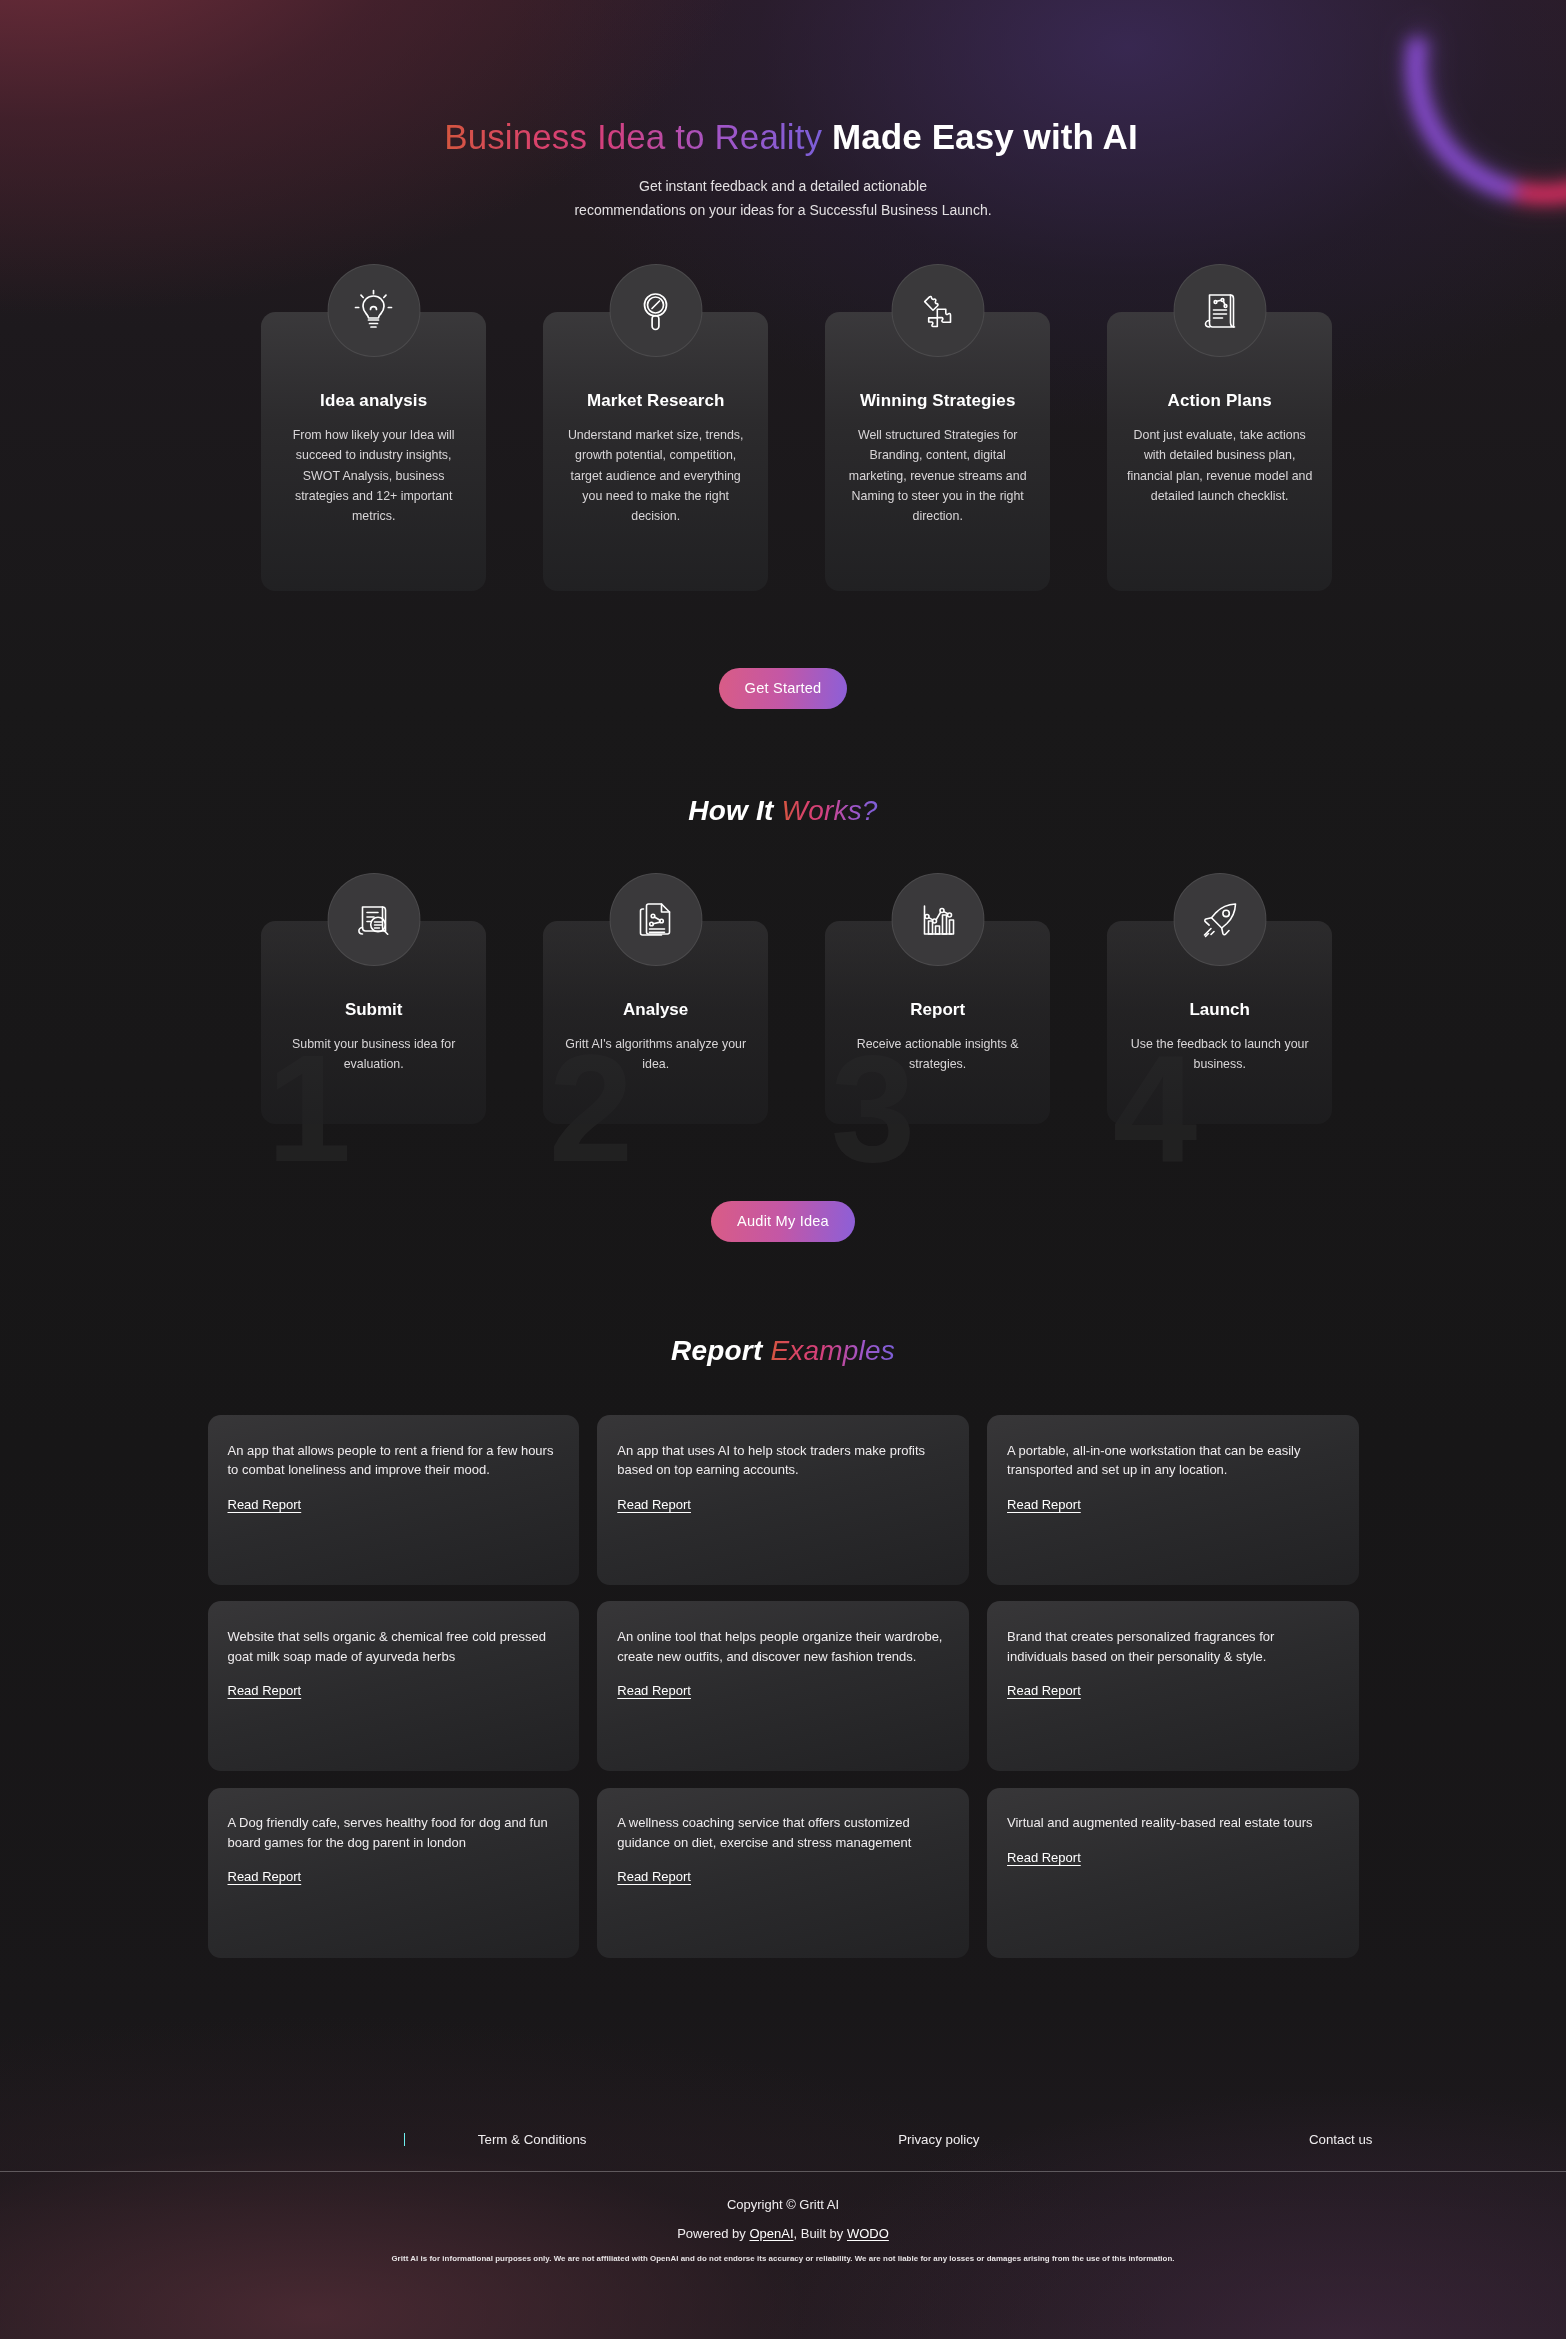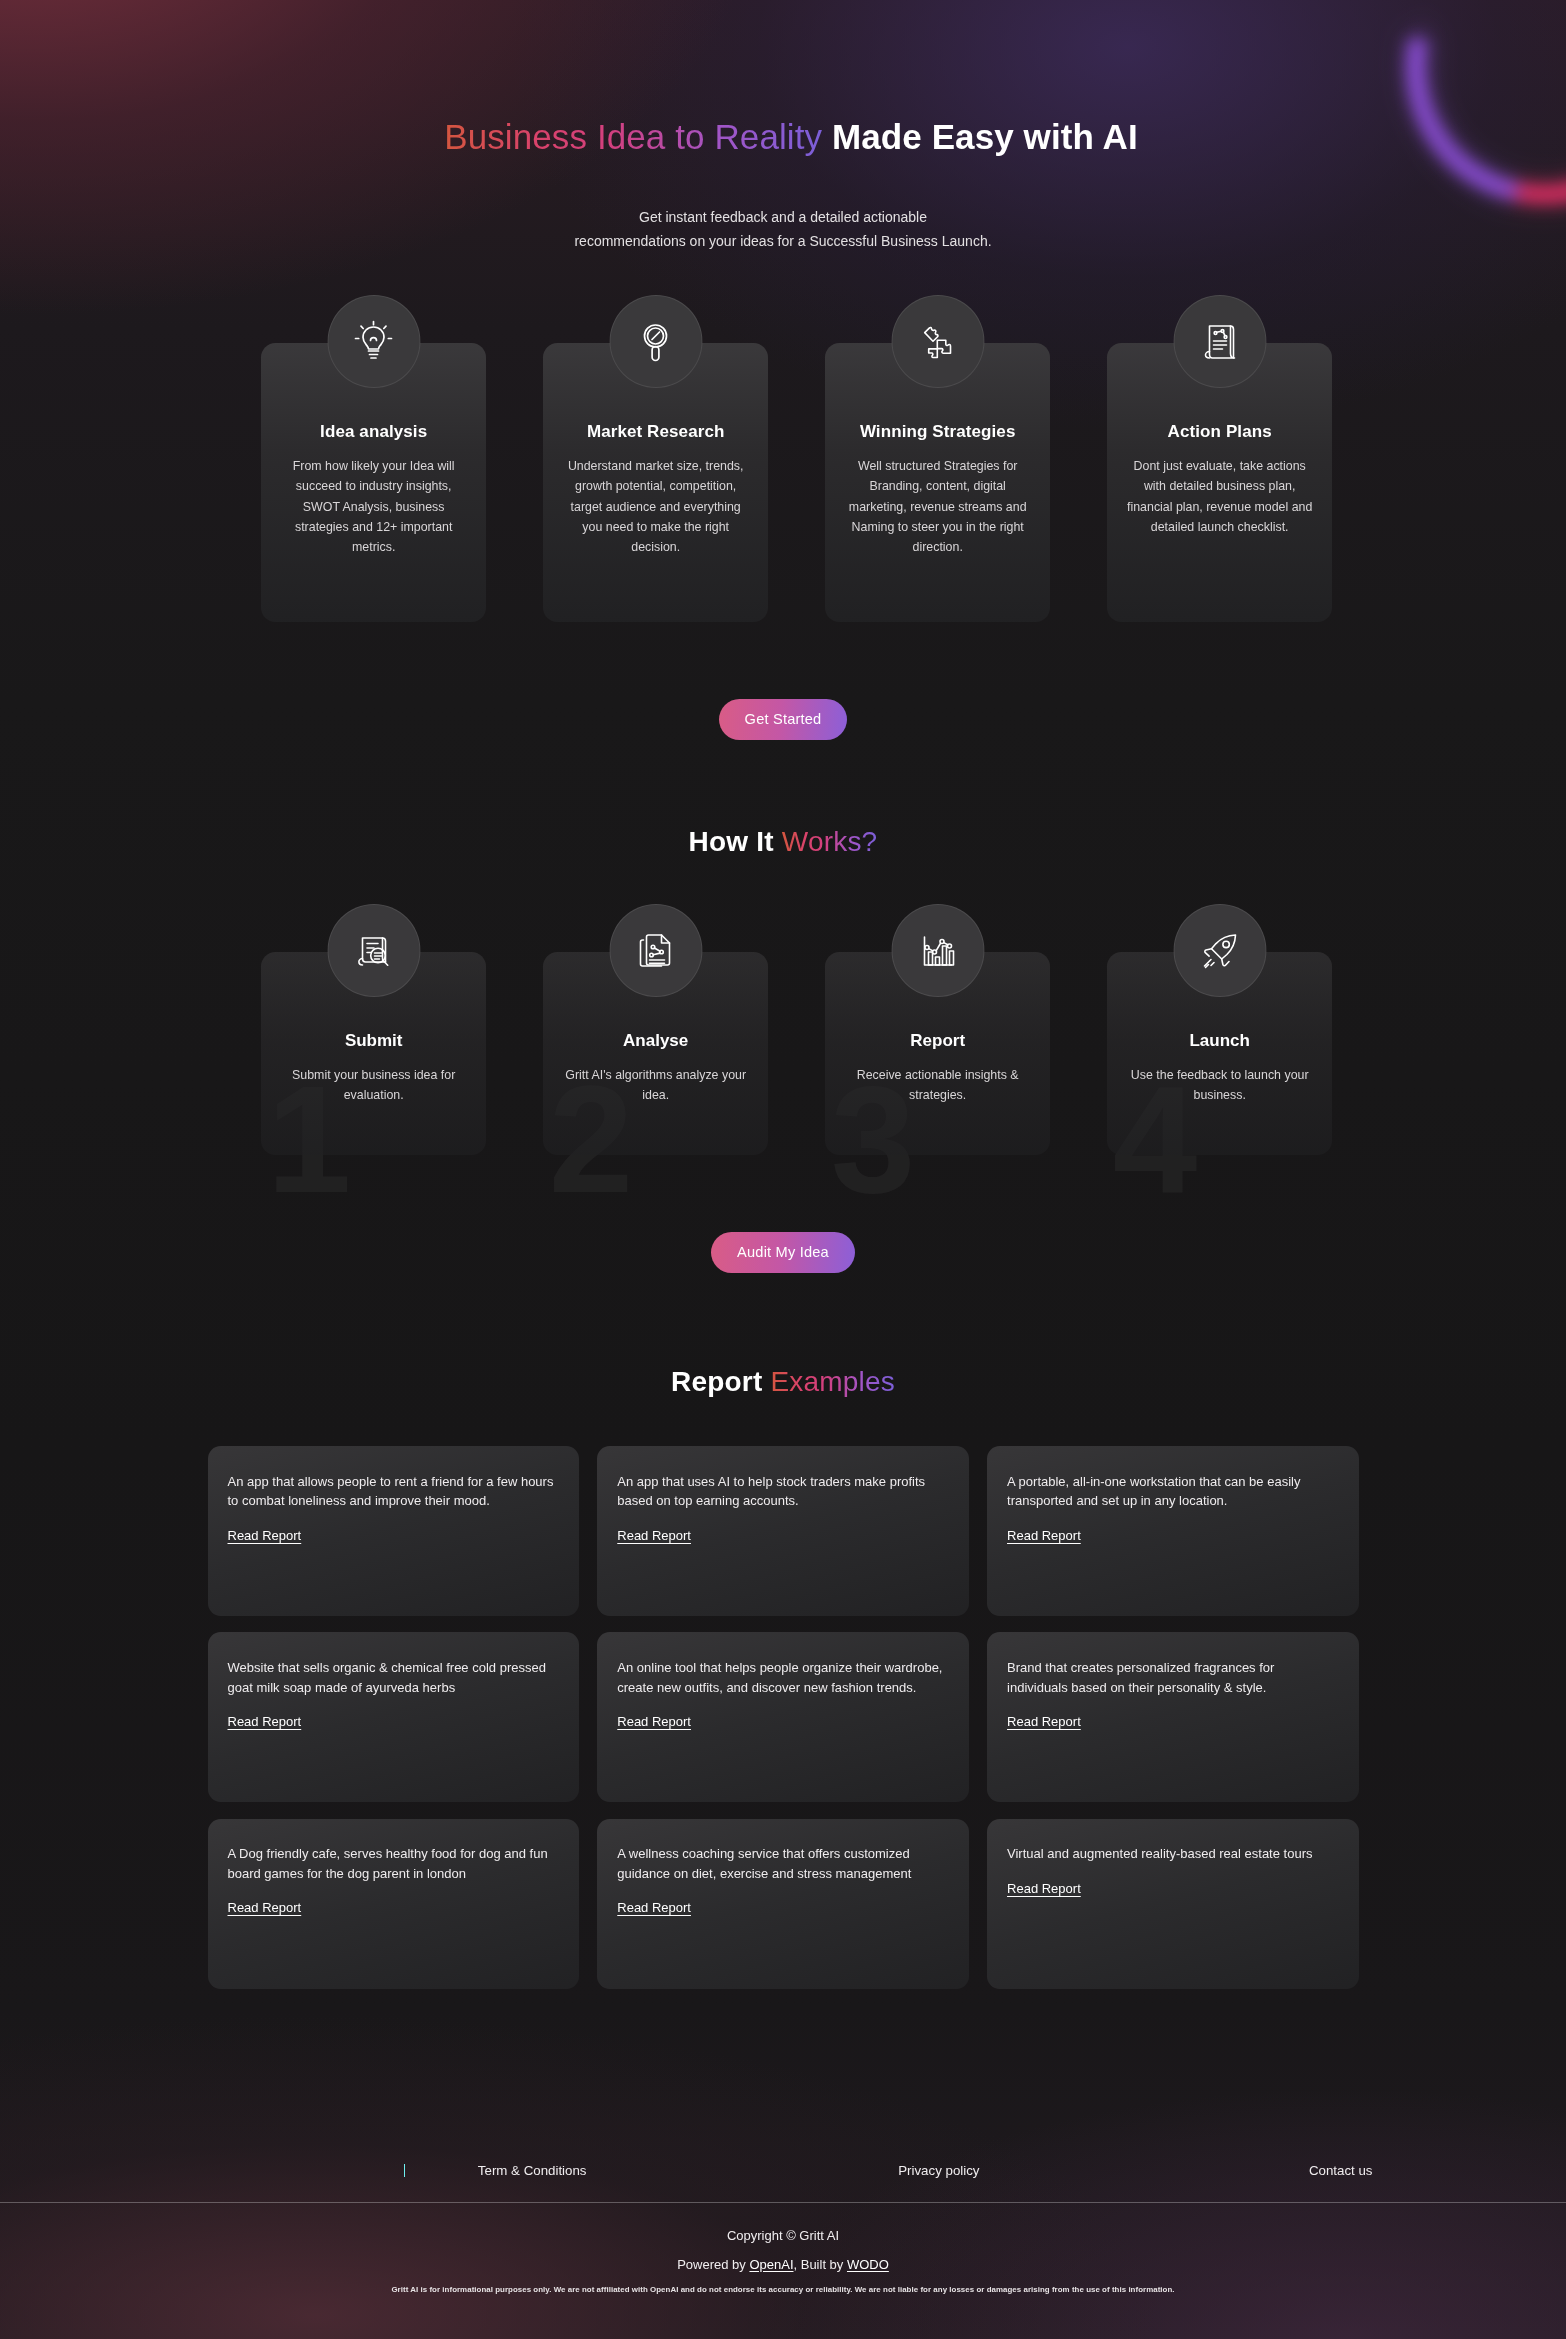--- a/index.html
+++ b/index.html
@@ -73,21 +73,21 @@
   .grad-text {
     background-image: linear-gradient(90deg, #d4563f 0%, #d9436a 24%, #d3407f 44%, #a355c6 72%, #7b5fd8 100%);
     -webkit-background-clip: text;
     background-clip: text;
     color: transparent;
     -webkit-text-fill-color: transparent;
   }
   .hero-title .bold-white { font-weight: 700; color: #fff; }
 
   .hero-sub {
-    margin-top: 48px;
+    margin-top: 17px;
     font-size: 14px;
     line-height: 1.72;
     color: #e3e0e2;
     font-weight: 400;
   }
 
   
   .feature-row {
     margin-top: 42px;
     display: flex;
@@ -152,20 +152,21 @@
   .cta-get { margin-top: 77px; }
   .cta-audit { margin-top: 77px; }
 
   
   .section-head {
     text-align: center;
     font-size: 28px;
     font-weight: 400;
     letter-spacing: 0.2px;
     color: #fff;
+    font-style: italic;
   }
   .section-head .lead { font-weight: 700; color: #fff; }
   .hiw-head { margin-top: 86px; }
   .rep-head { margin-top: 93px; }
 
   
   .steps-row {
     margin-top: 46px;
     display: flex;
     justify-content: center;

